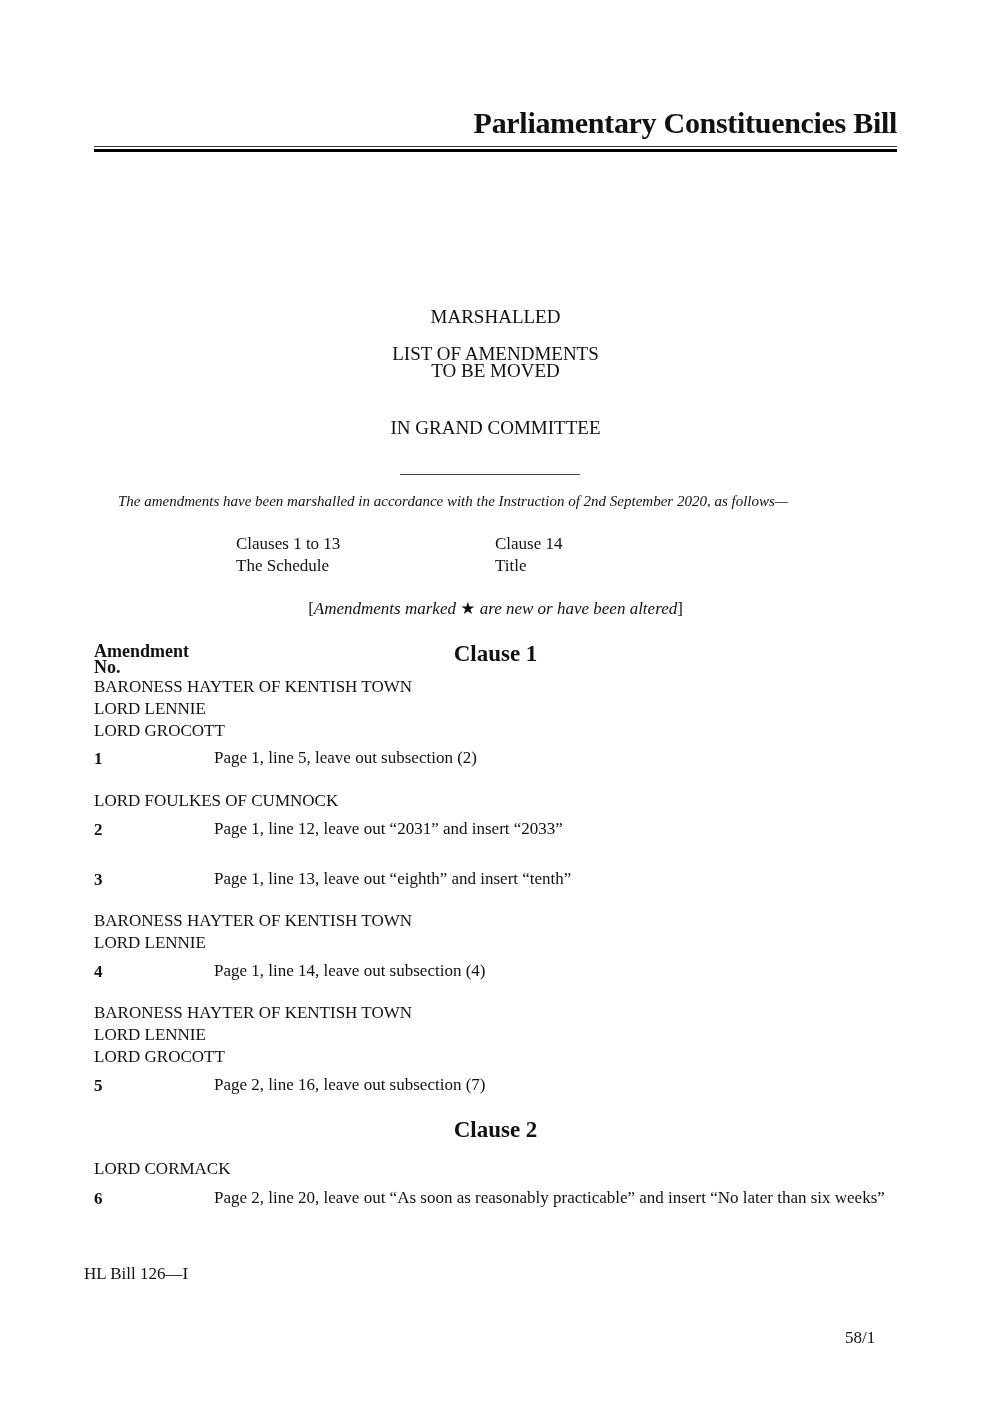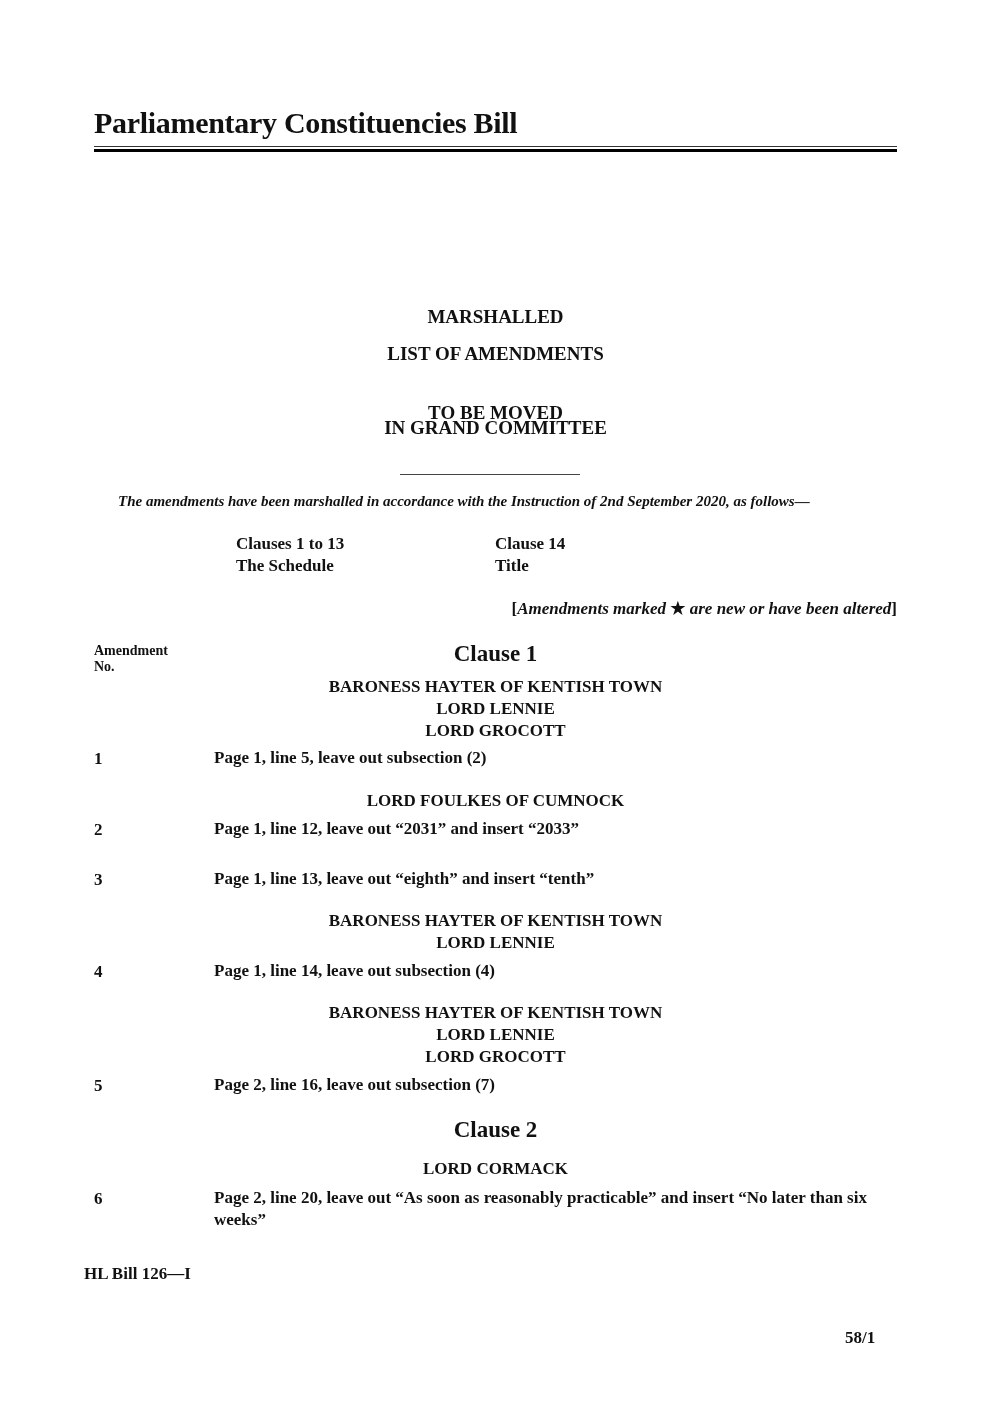--- a/index.html
+++ b/index.html
@@ -1,46 +1,46 @@
 <!DOCTYPE html>
 <html><head>
   <meta charset="utf-8">
   <style>
     html, body { margin: 0; padding: 0; background: #ffffff; }
     body { width: 991px; height: 1401px; position: relative; overflow: hidden;
       font-family: "Liberation Serif", "DejaVu Serif", serif; color: #111; }
-    .abs { position: absolute; font-weight: bold; }
-    .title { left: 94px; width: 803px; top: 106px; text-align: left;
+    .abs { position: absolute; }
+    .title { left: 94px; width: 803px; top: 106px; text-align: right;
       font-size: 30px; font-weight: bold; letter-spacing: -0.3px; }
     .rule-thin { left: 94px; width: 803px; top: 146px; height: 1px; background: #333; }
     .rule-thick { left: 94px; width: 803px; top: 149px; height: 3px; background: #000; }
     .heading-line { left: 94px; width: 803px; text-align: center; font-size: 19px; }
     .short-rule { left: 400px; width: 180px; top: 474px; height: 1px; background: #444; }
     .intro { left: 94px; width: 803px; top: 490px; font-size: 15px; font-style: italic;
       text-align: justify; text-indent: 24px; line-height: 22px; }
     .parts { font-size: 17px; }
-    .note { left: 94px; width: 803px; top: 598px; text-align: right; font-size: 17px; }
+    .note { left: 94px; width: 803px; top: 598px; text-align: center; font-size: 17px; }
     .note i { font-style: italic; }
-    .amend-hdr { left: 94px; top: 643px; font-size: 14px; font-weight: bold; line-height: 16px; }
+    .amend-hdr { left: 94px; top: 643px; font-size: 18px; font-weight: bold; line-height: 16px; }
     .clause { left: 94px; width: 803px; text-align: center; font-size: 23px; font-weight: bold; }
-    .sponsors { left: 94px; width: 803px; text-align: center; font-size: 17px; line-height: 22px; }
+    .sponsors { left: 94px; width: 803px; text-align: left; font-size: 17px; line-height: 22px; }
     .num { left: 94px; font-size: 17px; font-weight: bold; }
     .text { left: 198px; width: 699px; font-size: 17px; line-height: 22px; margin-left: 16px; }
     .footer { font-size: 17px; }
   </style>
 </head>
 <body>
 
 <div class="abs title">Parliamentary Constituencies Bill</div>
 <div class="abs rule-thin"></div>
 <div class="abs rule-thick"></div>
 
 <div class="abs heading-line" style="top:306px">MARSHALLED</div>
 <div class="abs heading-line" style="top:343px">LIST OF AMENDMENTS</div>
-<div class="abs heading-line" style="top:402px">TO BE MOVED</div>
+<div class="abs heading-line" style="top:360px">TO BE MOVED</div>
 <div class="abs heading-line" style="top:417px">IN GRAND COMMITTEE</div>
 <div class="abs short-rule"></div>
 
 <div class="abs intro">The amendments have been marshalled in accordance with the Instruction of 2nd September 2020, as follows—</div>
 
 <div class="abs parts" style="left:236px; top:534px">Clauses 1 to 13</div>
 <div class="abs parts" style="left:236px; top:556px">The Schedule</div>
 <div class="abs parts" style="left:495px; top:534px">Clause 14</div>
 <div class="abs parts" style="left:495px; top:556px">Title</div>
 

